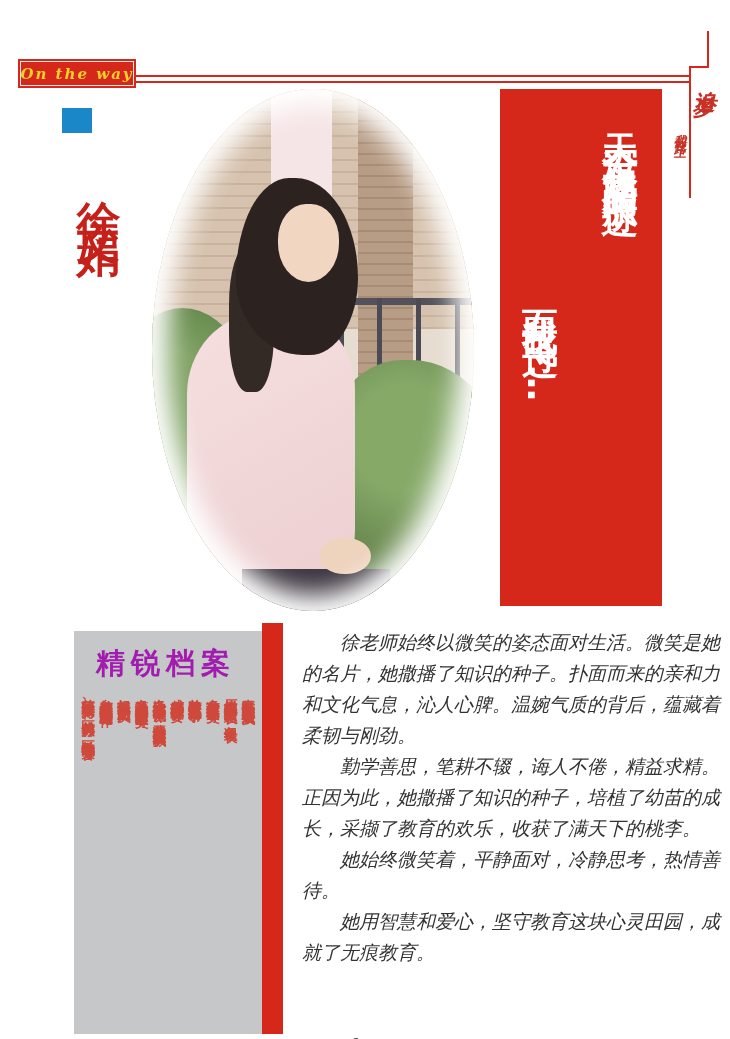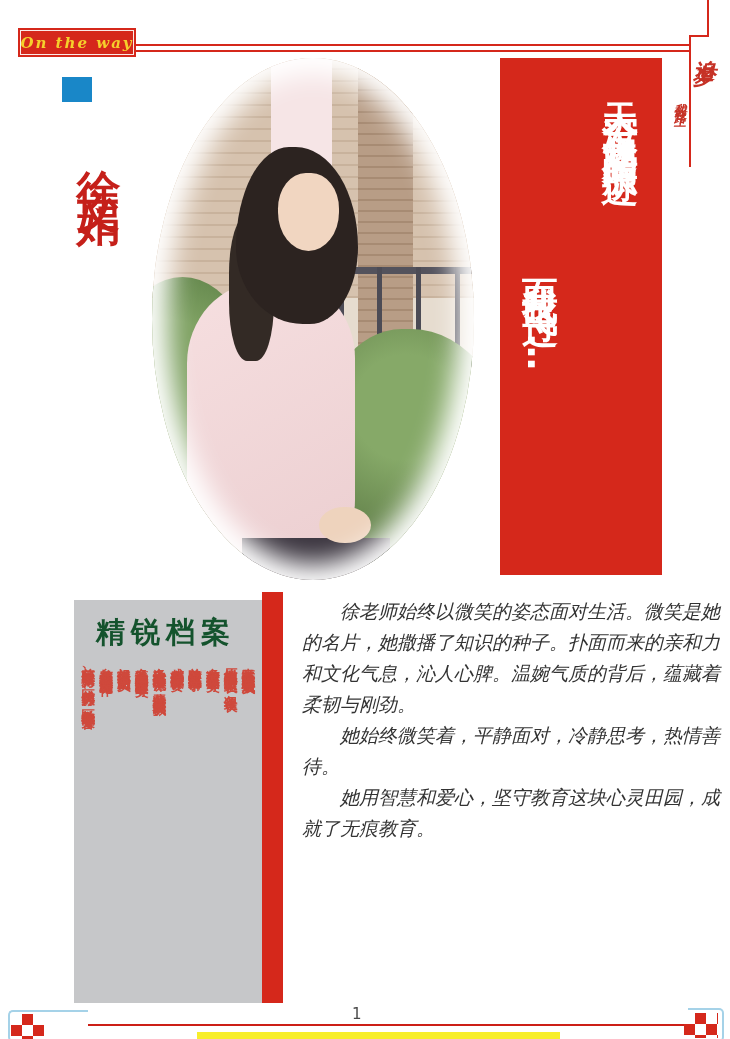--- a/index.html
+++ b/index.html
@@ -1,18 +1,18 @@
 <!DOCTYPE html>
 <html><head>
 <meta charset="utf-8">
 <style>
   html,body{margin:0;padding:0;background:#fff;}
   .page{position:relative;width:730px;height:1039px;background:#ffffff;overflow:hidden;
         font-family:"DejaVu Sans",sans-serif;}
-  .abs{position:absolute;}
+  .abs{position:absolute;margin-top:31px;}
 
   
   .ribbon{left:18px;top:28px;width:118px;height:29px;background:#d5281b;
           display:flex;align-items:center;justify-content:center;
           box-shadow:inset 0 0 0 2px #d5281b, inset 0 0 0 3px rgba(255,255,255,.9);}
   .ribbon-text{color:#f5d02c;font-style:italic;font-weight:bold;
                font-family:"DejaVu Serif",serif;font-size:15px;letter-spacing:2px;}
   .hrule{left:136px;top:44px;width:553px;height:4px;
          border-top:2px solid #d5281b;border-bottom:2px solid #d5281b;background:#fff;}
   .tr-line-a{left:707px;top:0;width:2px;height:36px;background:#d5281b;}
@@ -64,21 +64,21 @@
   .banner{left:500px;top:58px;width:162px;height:517px;background:#d5281b;}
   .banner-text{position:absolute;top:0;right:2px;bottom:0;left:0;
         writing-mode:vertical-rl;color:#ffffff;font-weight:bold;
         font-size:36px;padding-top:16px;}
   .banner-col{line-height:80px;letter-spacing:8px;}
   .banner-col2{padding-top:176px;}
 
   
   .graybox{left:74px;top:600px;width:188px;height:403px;background:#c6c7c9;}
   .redstrip{left:262px;top:592px;width:21px;height:411px;background:#d5281b;}
-  .profile-title{position:absolute;top:13px;left:0;right:4px;text-align:center;color:#14532d;
+  .profile-title{position:absolute;top:13px;left:0;right:4px;text-align:center;color:#a21caf;
         font-family:"DejaVu Serif",serif;font-weight:bold;font-size:29px;letter-spacing:6px;}
   .profile-cols{position:absolute;top:57px;left:5px;width:178px;height:342px;
         writing-mode:vertical-rl;color:#cf493c;font-weight:bold;
         font-size:13.5px;letter-spacing:1px;}
   .profile-col{line-height:17.8px;}
 
   
   .article{left:302px;top:596px;width:418px;height:408px;color:#333333;
         font-family:"DejaVu Serif",serif;font-style:italic;
         font-size:19px;line-height:31px;}
@@ -155,20 +155,21 @@
       <div class="profile-col">多篇论文及教学案例获省市级一二等奖</div>
       <div class="profile-col">担任过多项课题的主研人员</div>
       <div class="profile-col">参与过多篇教育教学论著的编写工作</div>
       <div class="profile-col">曾获区教坛新秀、区优秀教师、区教学能手等荣誉</div>
     </div>
   </div>
   <div class="abs redstrip"></div>
 
   <div class="abs article">
     <p>徐老师始终以微笑的姿态面对生活。微笑是她的名片，她撒播了知识的种子。扑面而来的亲和力和文化气息，沁人心脾。温婉气质的背后，蕴藏着柔韧与刚劲。</p>
+    <p>勤学善思，笔耕不辍，诲人不倦，精益求精。正因为此，她撒播了知识的种子，培植了幼苗的成长，采撷了教育的欢乐，收获了满天下的桃李。</p>
     <p>她始终微笑着，平静面对，冷静思考，热情善待。</p>
     <p>她用智慧和爱心，坚守教育这块心灵田园，成就了无痕教育。</p>
   </div>
 
   <div class="abs footer-line"></div>
   <div class="abs page-num">1</div>
   <div class="abs yellow-bar"></div>
   <div class="abs decor-frame-left"></div>
   <div class="abs checker checker-left"></div>
   <div class="abs decor-frame-right"></div>

